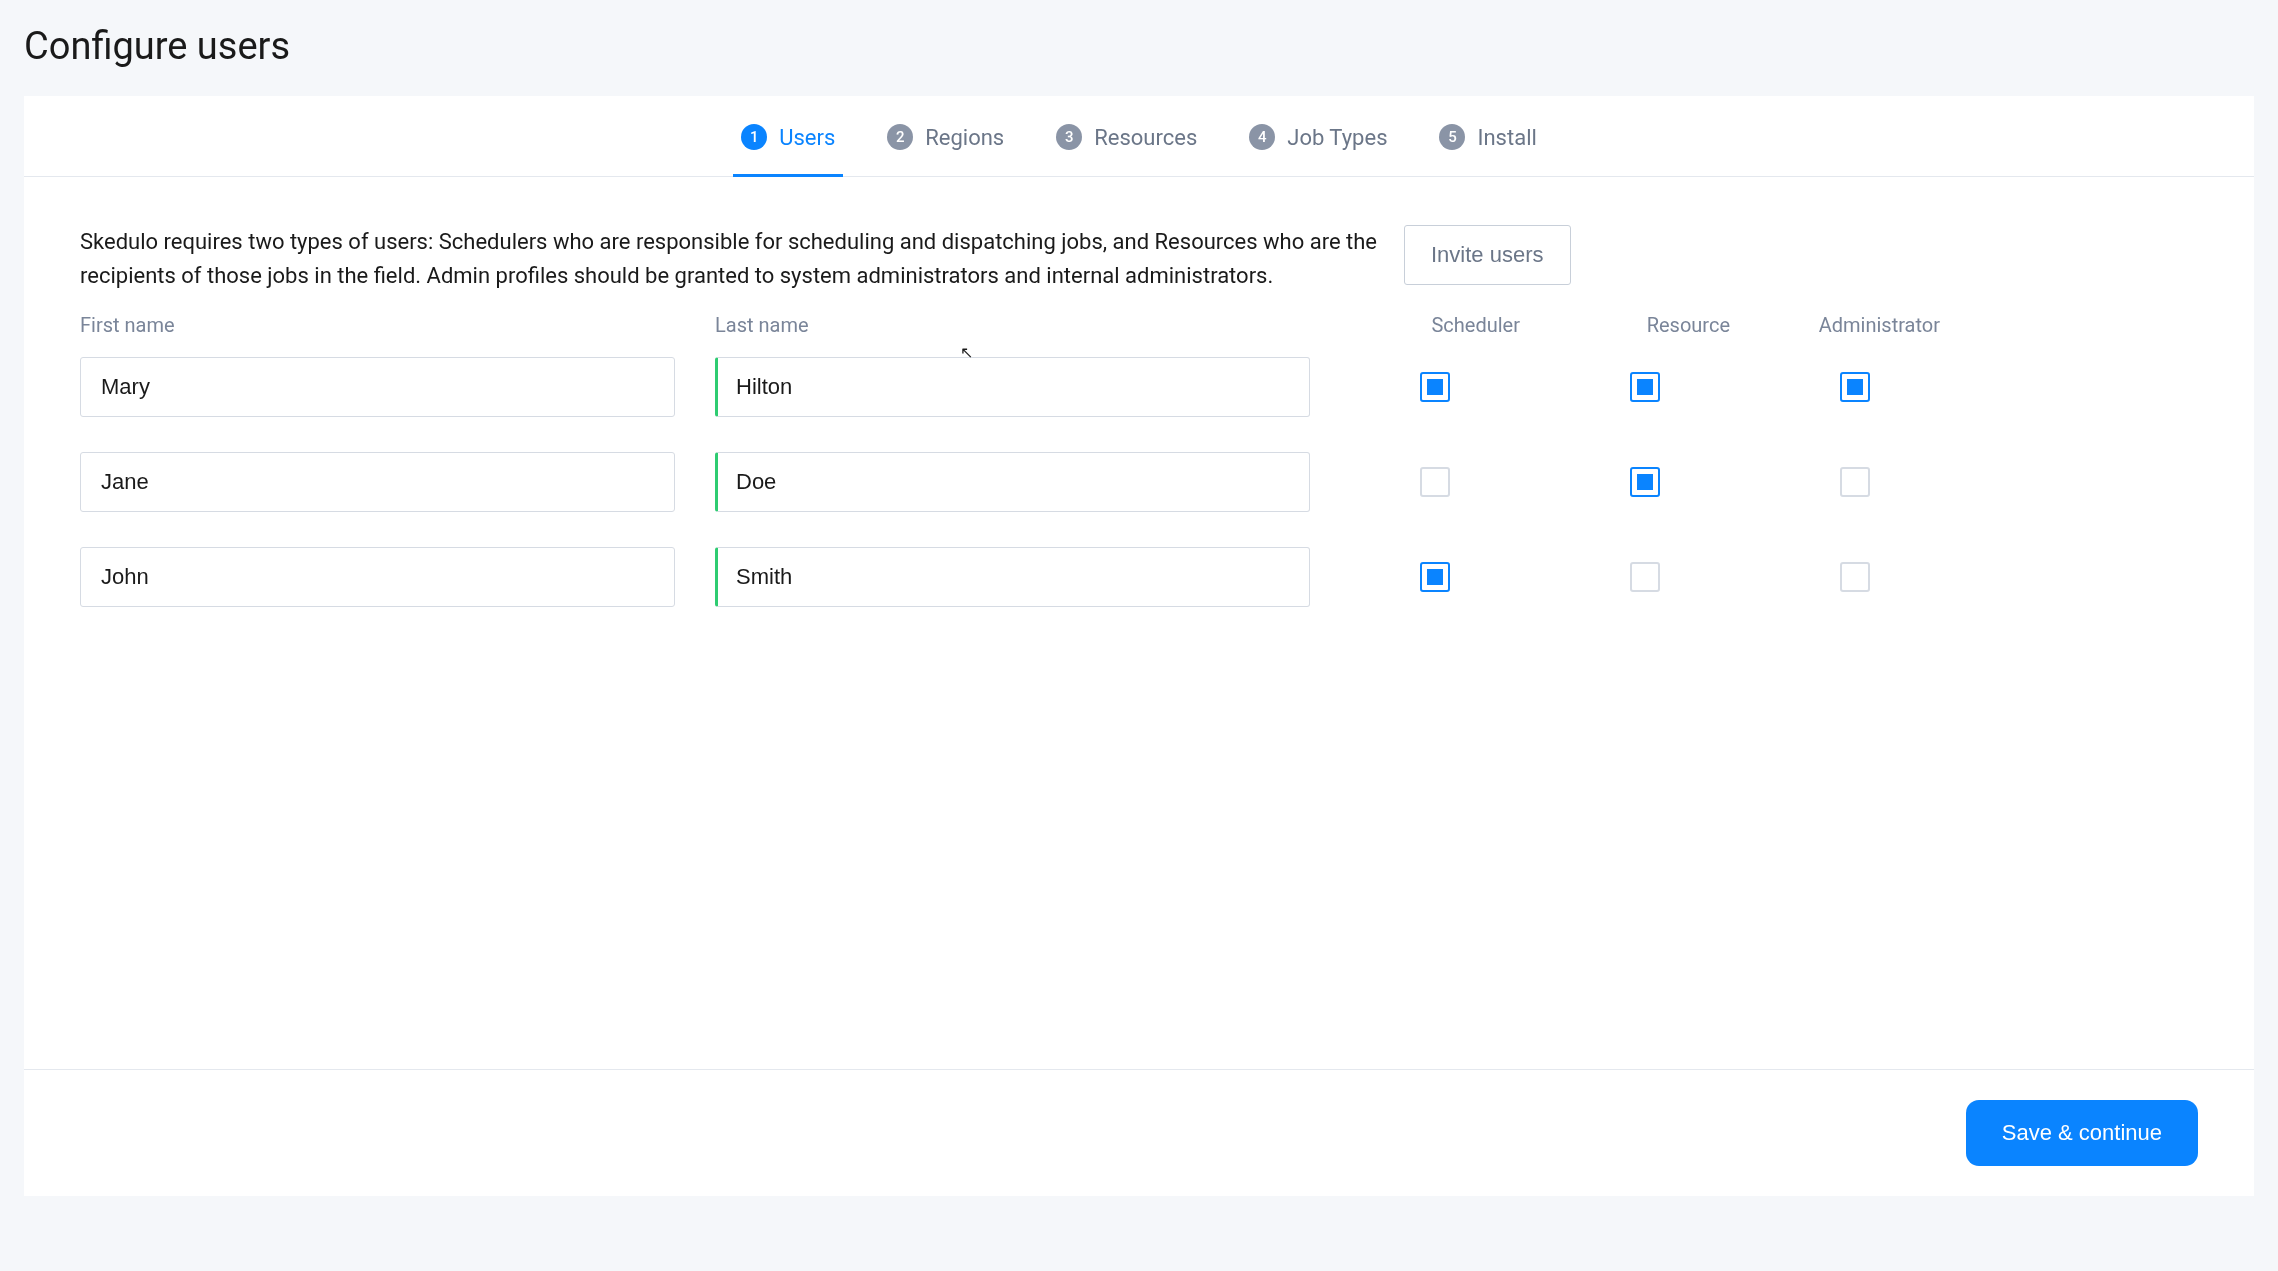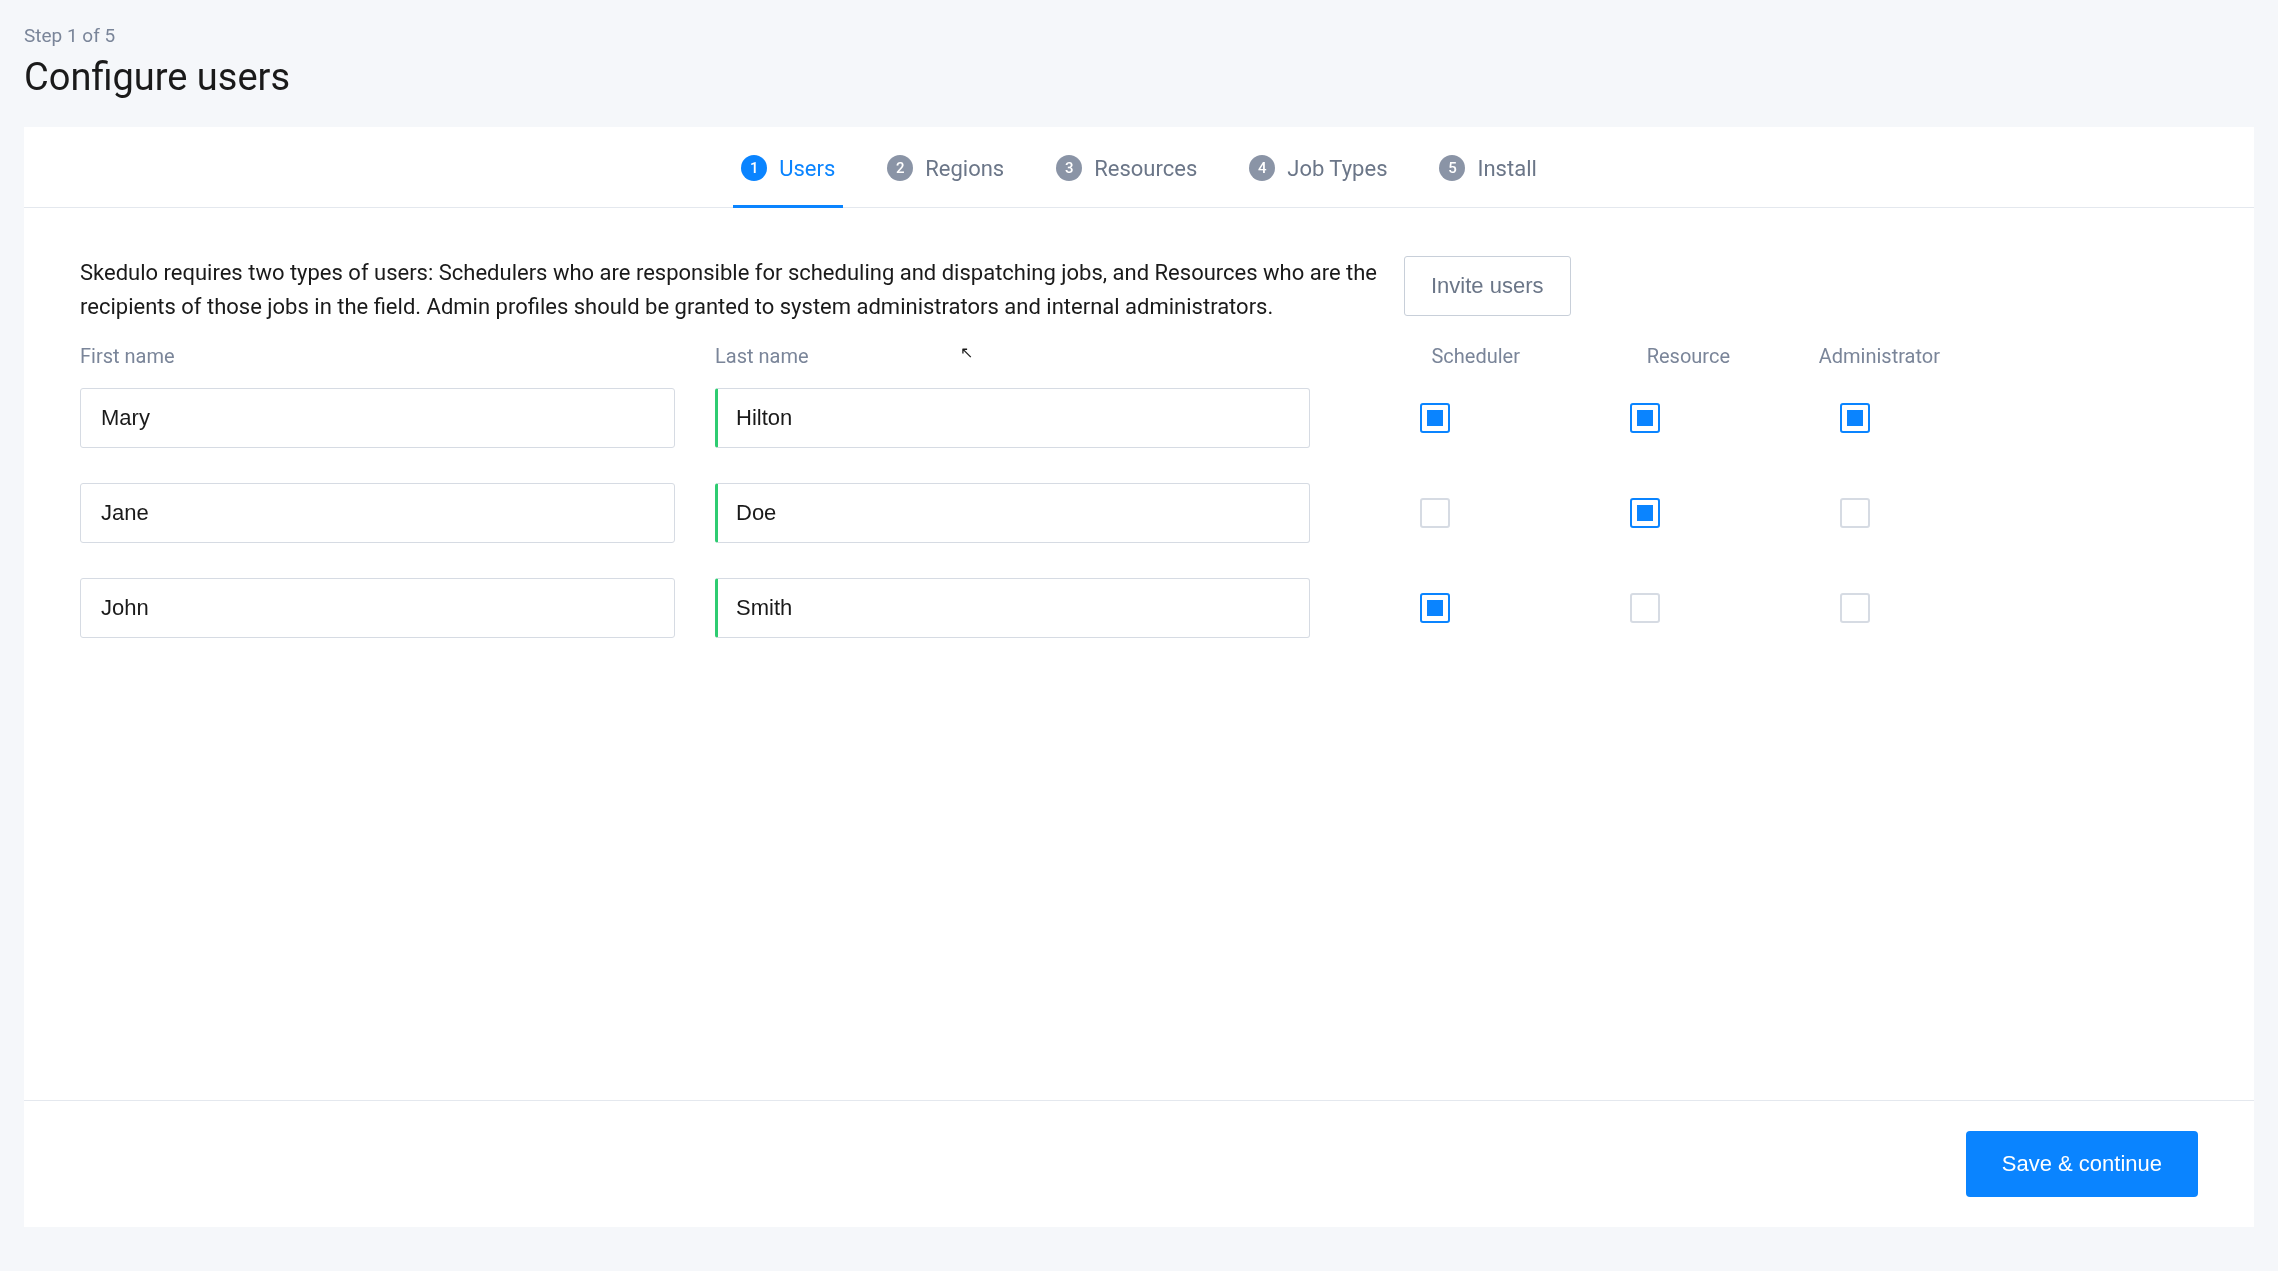--- a/index.html
+++ b/index.html
@@ -187,39 +187,38 @@
       padding: 30px 56px;
       display: flex;
       justify-content: flex-end;
     }
     
     .save-button {
       background-color: #0a84ff;
       color: white;
       border: none;
       padding: 20px 36px;
-      border-radius: 4px;
+      border-radius: 13px;
       font-size: 22px;
       cursor: pointer;
     }
     
     .cursor-icon {
       position: absolute;
       left: 960px;
       top: 343px;
       font-size: 16px;
       color: #1a1a1a;
       pointer-events: none;
     }
   </style>
 </head>
 <body>
 
 <div class="page-header">
-  <div class="step-indicator">Step 1 of 5</div>
   <h1 class="page-title">Configure users</h1>
 </div>
 
 <div class="main-panel">
 
   <div class="tabs-container">
     <div class="tab active">
       <span class="tab-number">1</span>
       <span class="tab-label">Users</span>
     </div>

